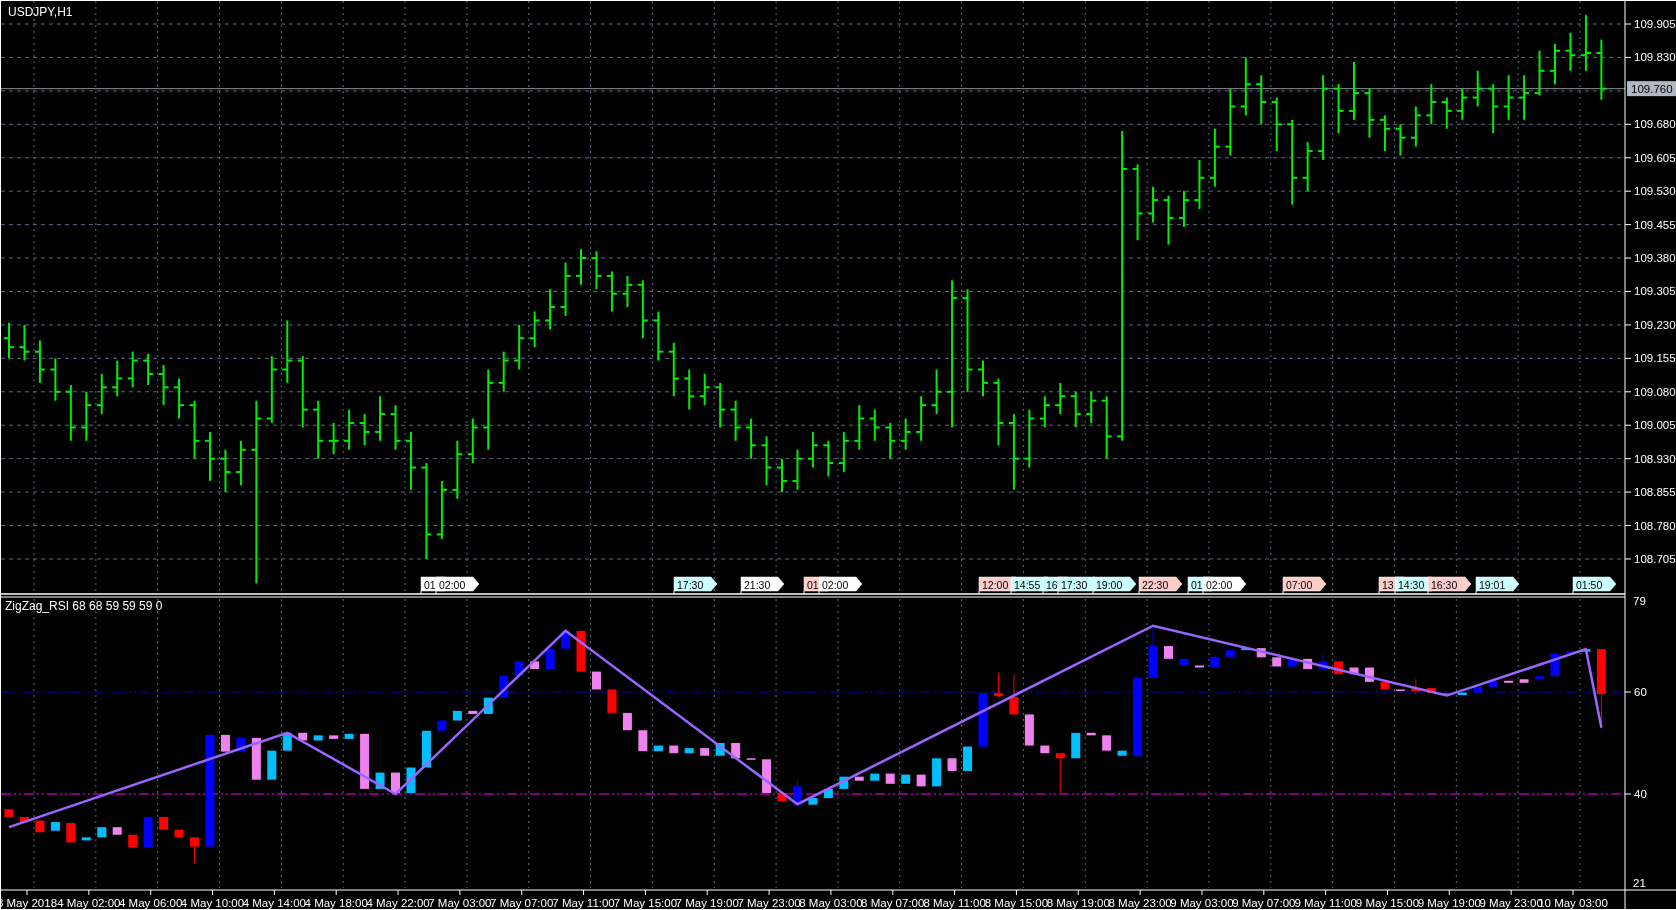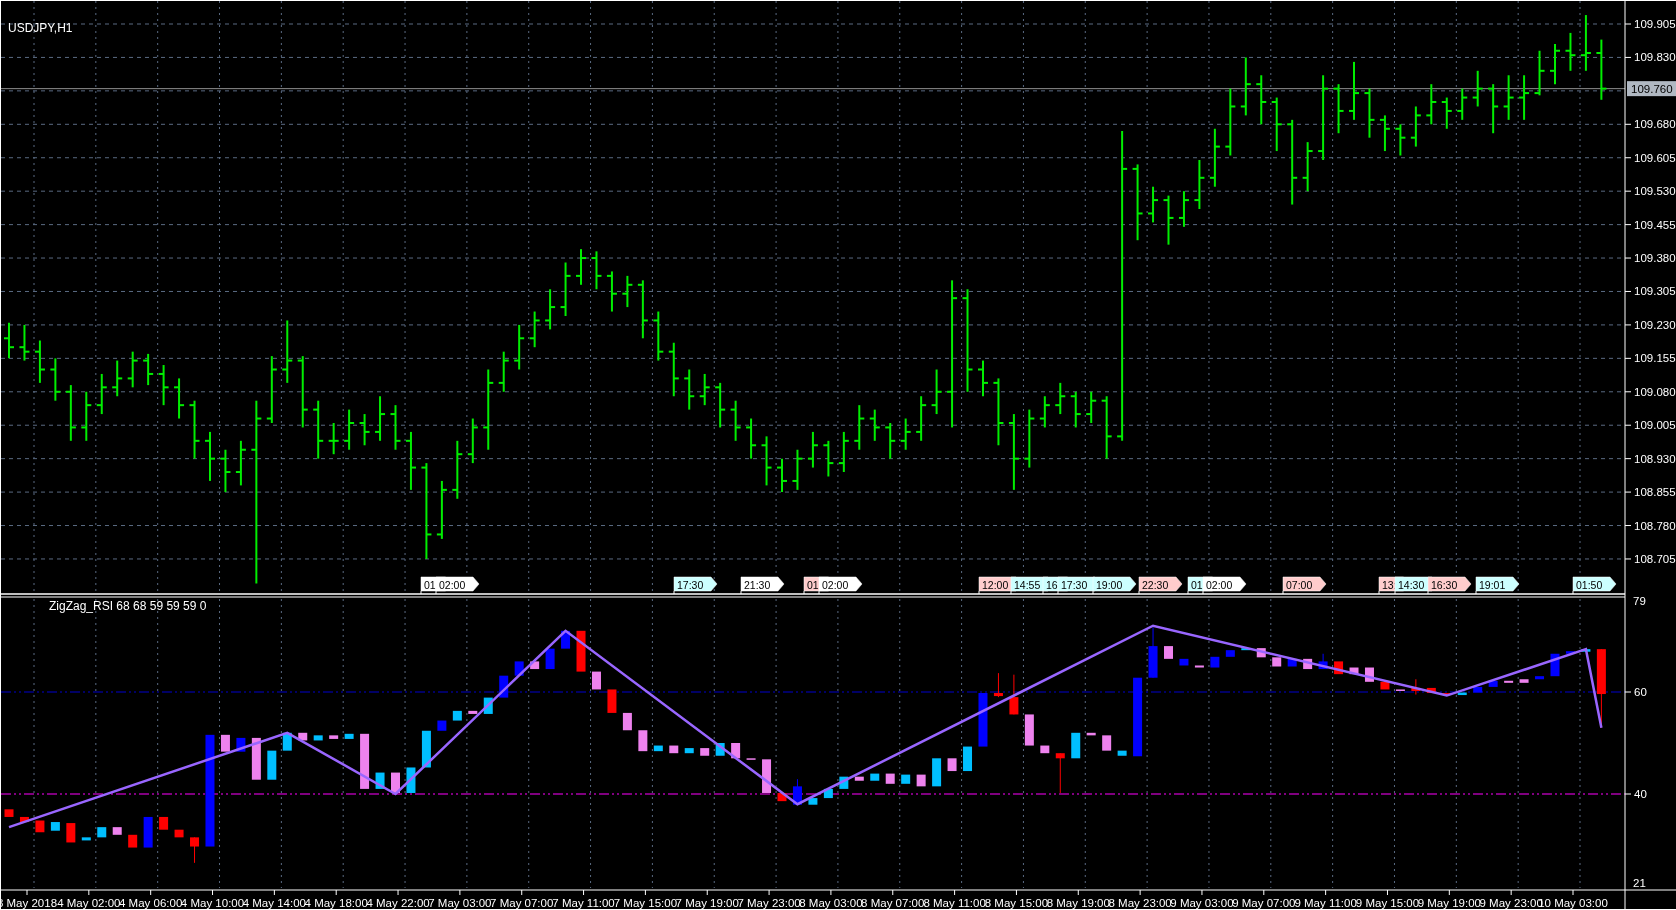--- a/index.html
+++ b/index.html
@@ -1,21 +1,21 @@
 <!DOCTYPE html>
 <html><head>
 <meta charset="utf-8">
 <style>
   html,body{margin:0;padding:0;background:#000;}
   .window{position:relative;width:1676px;height:910px;background:#000;overflow:hidden;
           border-top:1px solid #fff;border-left:1px solid #fff;box-sizing:border-box;
           font-family:"Liberation Sans",sans-serif;}
   svg{position:absolute;left:0;top:0;}
-  .symlabel{position:absolute;left:7px;top:20px;color:#fff;font-size:12px;letter-spacing:0;z-index:5;}
-  .indlabel{position:absolute;left:4px;top:598px;color:#fff;font-size:12px;z-index:5;margin-left:44px;}
+  .symlabel{position:absolute;left:7px;top:4px;color:#fff;font-size:12px;letter-spacing:0;z-index:5;}
+  .indlabel{position:absolute;left:4px;top:598px;color:#fff;font-size:12px;z-index:5;}
 </style>
 </head>
 <body>
 
 <div class="window">
   <svg id="cv" width="1676" height="910">
       <line x1="33" y1="0" x2="33" y2="592" stroke="#5A6A82" stroke-width="1" stroke-dasharray="2,4"></line>
       <line x1="33" y1="598" x2="33" y2="887" stroke="#5A6A82" stroke-width="1" stroke-dasharray="2,4"></line>
       <line x1="94.84" y1="0" x2="94.84" y2="592" stroke="#5A6A82" stroke-width="1" stroke-dasharray="2,4"></line>
       <line x1="94.84" y1="598" x2="94.84" y2="887" stroke="#5A6A82" stroke-width="1" stroke-dasharray="2,4"></line>

